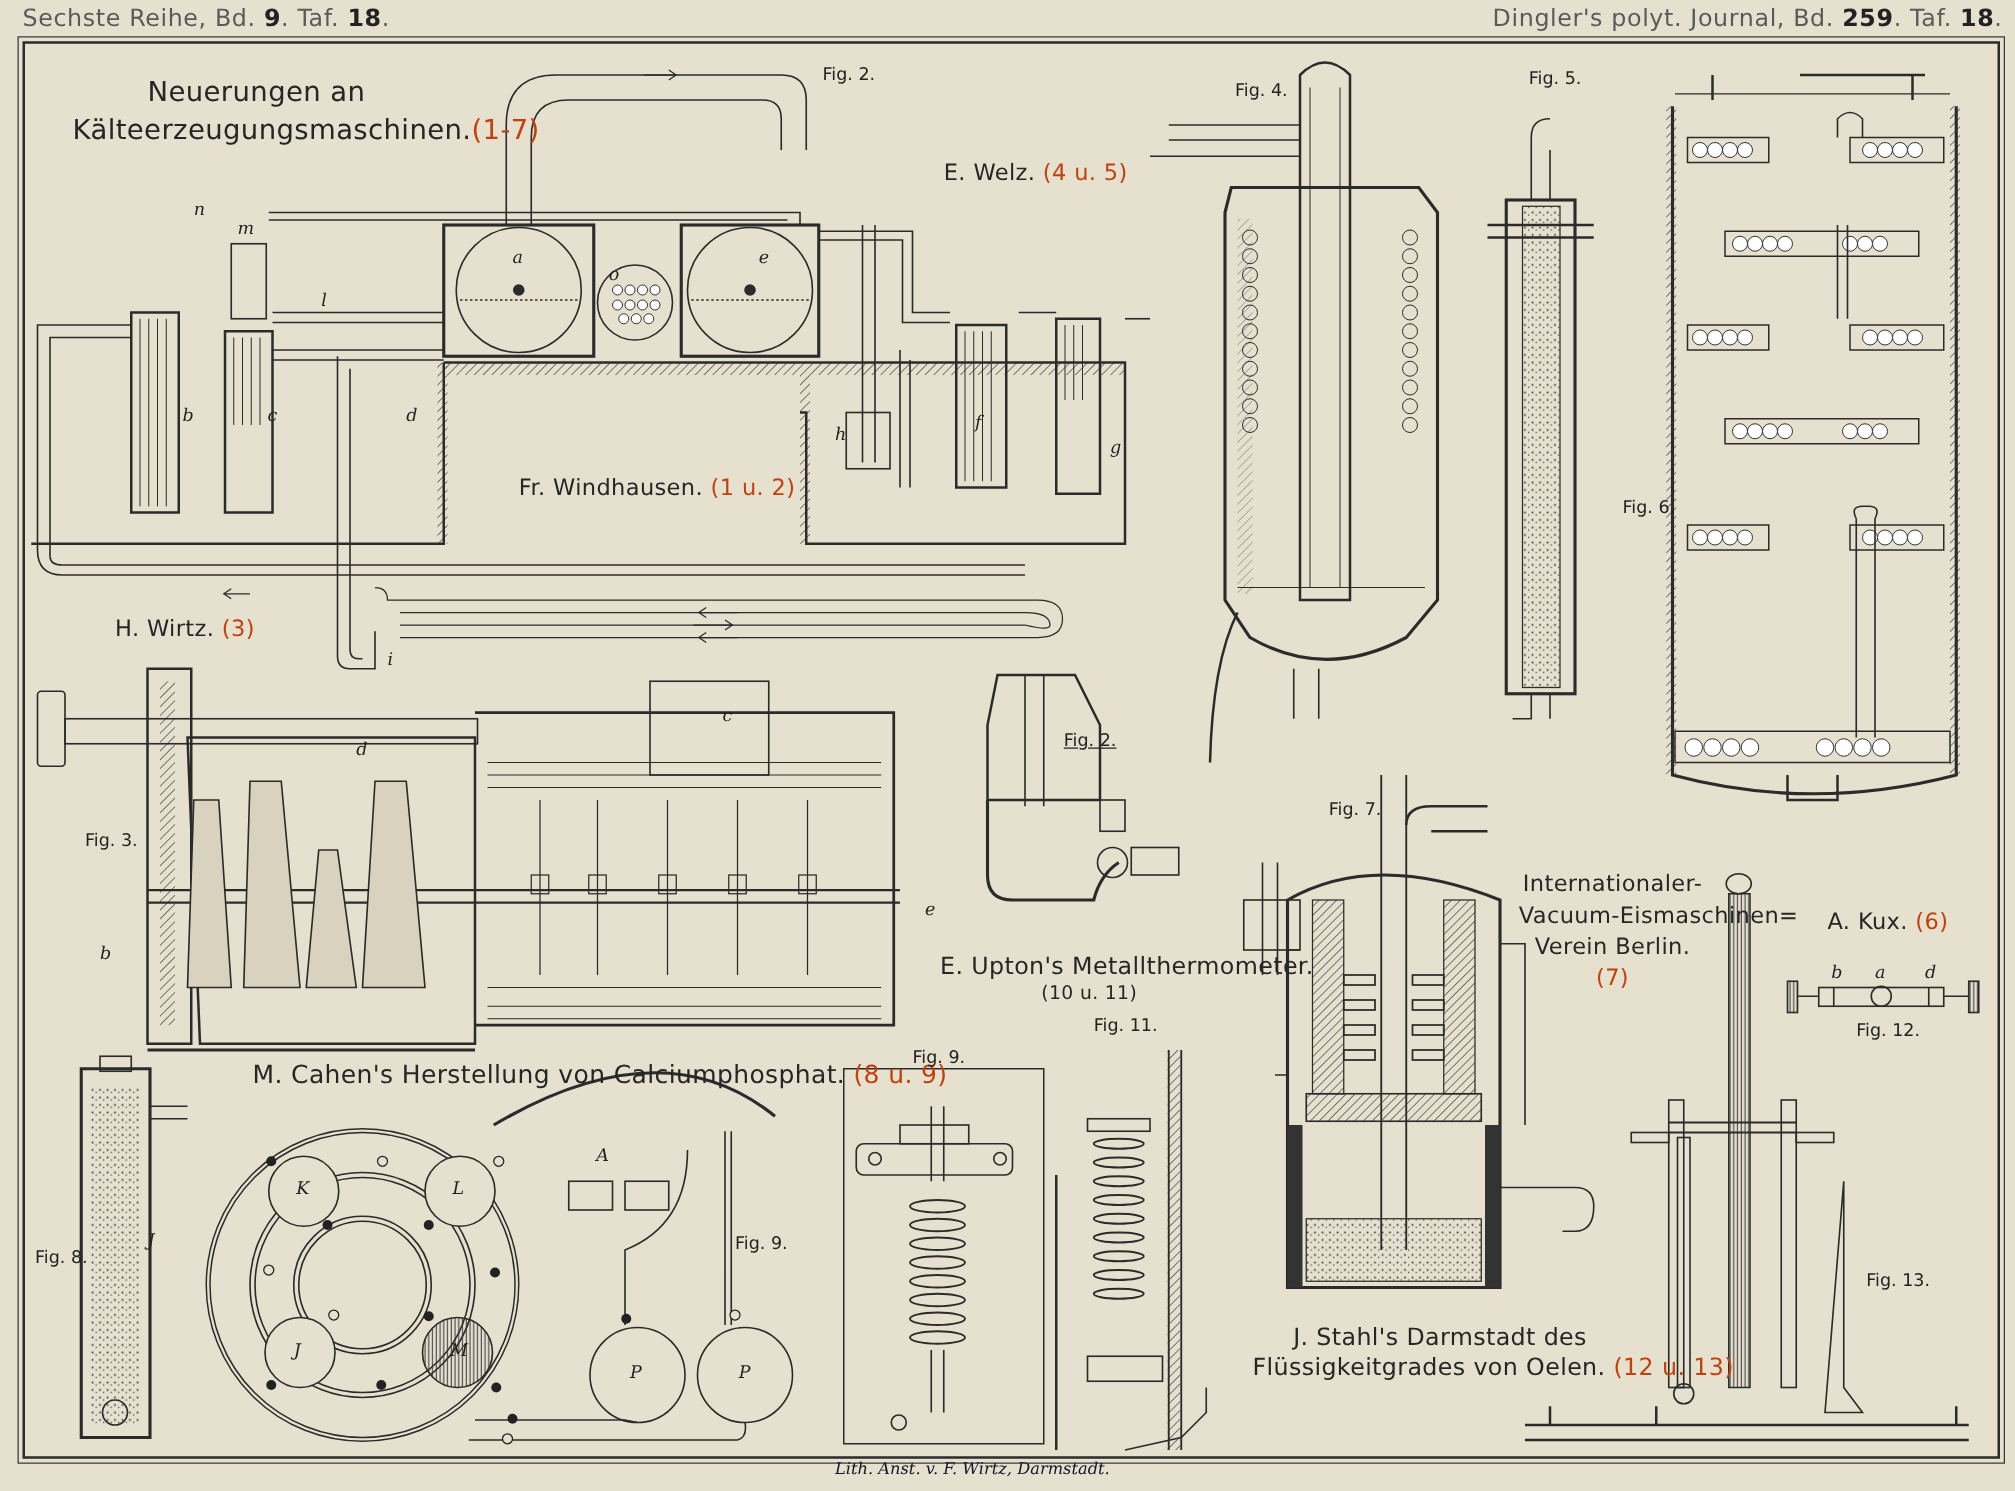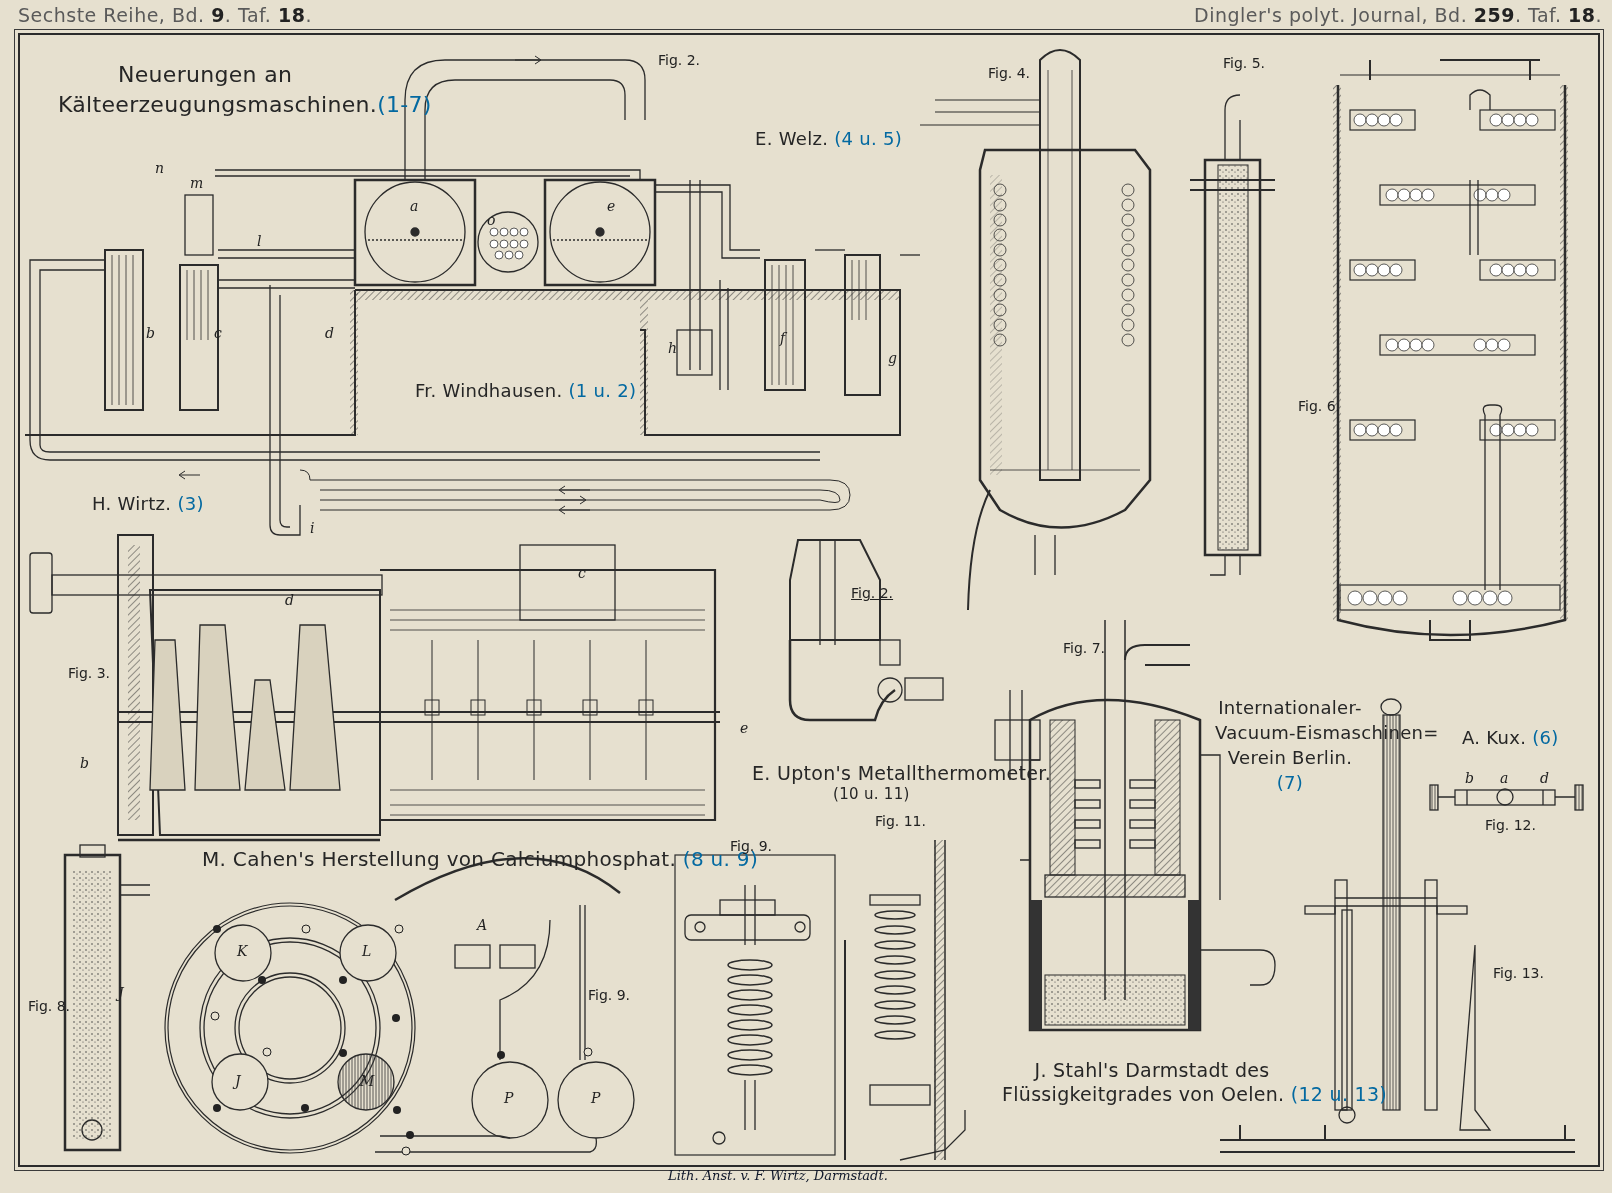--- a/index.html
+++ b/index.html
@@ -6,21 +6,21 @@
   body { width:1612px; height:1193px; background:#e6e0cf; position:relative; overflow:hidden;
          font-family:"DejaVu Sans", sans-serif; color:#2a2a2a; }
   .hdr { position:absolute; top:4px; font-size:19px; color:#5a5a5a; letter-spacing:0.5px; }
   .hdr b { color:#222; font-weight:bold; }
   #hdr-left { left:18px; }
   #hdr-right { right:10px; }
   .frame { position:absolute; left:18px; top:33px; width:1578px; height:1130px; border:2px solid #2b2b2b; }
   .frame:after { content:""; position:absolute; left:-6px; top:-6px; right:-6px; bottom:-6px; border:1px solid #3a3a3a; }
   svg#plate { position:absolute; left:0; top:0; }
   .cap { position:absolute; font-size:18px; color:#262626; white-space:nowrap; letter-spacing:0.3px; }
-  .cap .ref { color:#0369a1; }
+  .cap .ref { color:#c2410c; }
   .fig { position:absolute; font-size:14px; color:#222; white-space:nowrap; }
   .lbl { position:absolute; font-family:"DejaVu Serif", serif; font-style:italic; font-size:14px; color:#222; }
   .credit { position:absolute; left:668px; top:1168px; font-family:"DejaVu Serif", serif; font-style:italic; font-size:13px; color:#0f172a; }
   .ctr { text-align:center; }
 </style>
 </head>
 <body>
 
 <div class="hdr" id="hdr-left"><span>Sechste Reihe, Bd.</span> <b>9</b><span>. Taf.</span> <b>18</b>.</div>
 <div class="hdr" id="hdr-right"><span>Dingler's polyt. Journal, Bd.</span> <b>259</b><span>. Taf.</span> <b>18</b>.</div>
@@ -455,21 +455,21 @@
 <div class="fig" style="left:68px; top:665px;">Fig. 3.</div>
 <div class="fig" style="left:988px; top:65px;">Fig. 4.</div>
 <div class="fig" style="left:1223px; top:55px;">Fig. 5.</div>
 <div class="fig" style="left:1298px; top:398px;">Fig. 6.</div>
 <div class="fig" style="left:1063px; top:640px;">Fig. 7.</div>
 <div class="fig" style="left:28px; top:998px;">Fig. 8.</div>
 <div class="fig" style="left:588px; top:987px;">Fig. 9.</div>
 <div class="fig" style="left:730px; top:838px;">Fig. 9.</div>
 <div class="fig" style="left:875px; top:813px;">Fig. 11.</div>
 <div class="fig" style="left:1485px; top:817px;">Fig. 12.</div>
-<div class="fig" style="left:1493px; top:965px;">Fig. 13.</div>
+<div class="fig" style="left:1493px; top:1017px;">Fig. 13.</div>
 
 <div class="lbl" style="left:155px; top:160px;">n</div>
 <div class="lbl" style="left:190px; top:175px;">m</div>
 <div class="lbl" style="left:257px; top:233px;">l</div>
 <div class="lbl" style="left:410px; top:198px;">a</div>
 <div class="lbl" style="left:487px; top:212px;">o</div>
 <div class="lbl" style="left:607px; top:198px;">e</div>
 <div class="lbl" style="left:146px; top:325px;">b</div>
 <div class="lbl" style="left:214px; top:325px;">c</div>
 <div class="lbl" style="left:325px; top:325px;">d</div>

